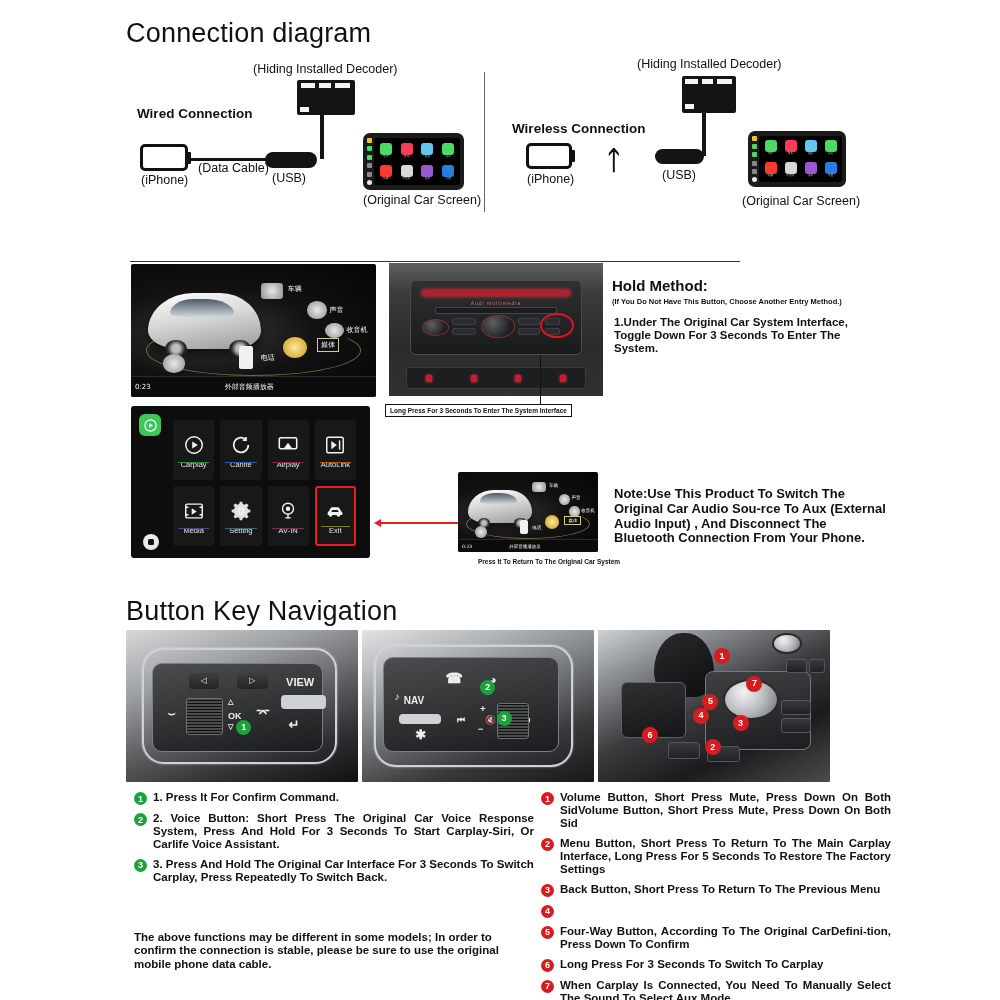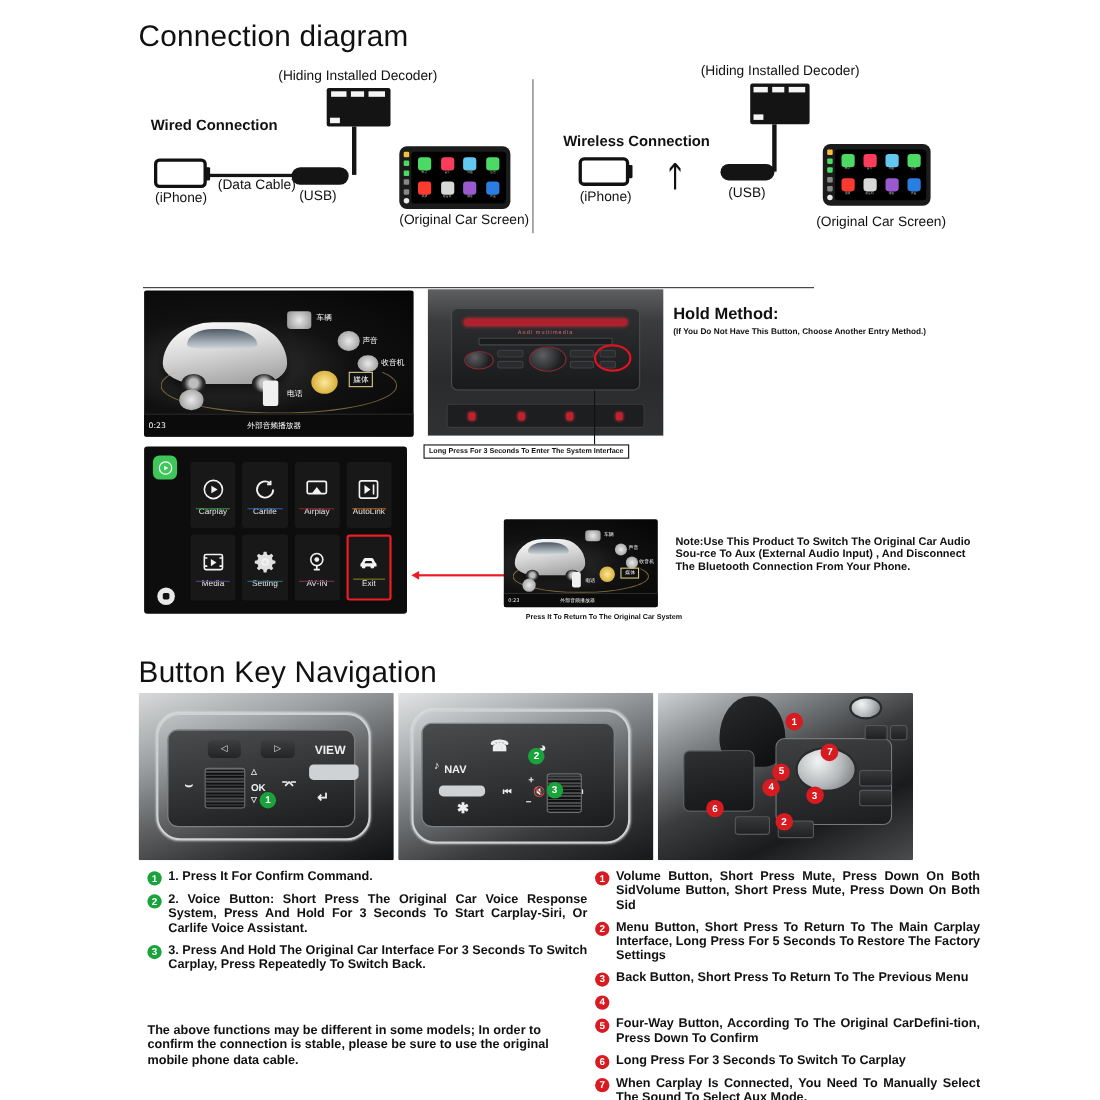--- a/index.html
+++ b/index.html
@@ -290,21 +290,21 @@
   .li .num.red { background: #d81b20; }
   .li .body { font-size: 11.5px; line-height: 1.13; font-weight: bold; color: #111; }
   .li .body.jst { text-align: justify; }
   .footer-note {
     position: absolute; font-size: 11.5px; line-height: 1.16;
     font-weight: bold; color: #111;
   }
   .entry-head { position: absolute; font-size: 15px; font-weight: bold; }
   .entry-sub  { position: absolute; font-size: 7.5px; font-weight: bold; }
   .entry-p    { position: absolute; font-size: 11.5px; line-height: 1.12; font-weight: bold; }
-  .note-p     { position: absolute; font-size: 10px; line-height: 1.14; font-weight: bold; }
+  .note-p     { position: absolute; font-size: 13px; line-height: 1.14; font-weight: bold; }
   .cap        { position: absolute; font-size: 12.5px; white-space: nowrap; }
   .cap.sm     { font-size: 6.5px; font-weight: bold; }
 </style>
 </head>
 <body>
 
 <div class="page">
 
   <div class="section-title" style="left:126px; top:18px;">Connection diagram</div>
 
@@ -496,20 +496,21 @@
         <i></i>
         <i></i>
     </div>
   </div>
 
   <div class="callout-line" style="left:540px; top:355px; height:55px;"></div>
   <div class="callbox" style="left:385px; top:404px;">Long Press For 3 Seconds To Enter The System Interface</div>
 
   <div class="entry-head" style="left:612px; top:277px;">Hold Method:</div>
   <div class="entry-sub" style="left:612px; top:297px; width:270px;">(If You Do Not Have This Button, Choose Another Entry Method.)</div>
+  <div class="entry-p" style="left:614px; top:316px; width:268px;">1.Under The Original Car System Interface, Toggle Down For 3 Seconds To Enter The System.</div>
 
   <div class="sysmenu" style="left:131px; top:406px; width:239px; height:152px;">
     <div class="badge-play">
       <svg viewBox="0 0 24 24" fill="none" stroke="#fff" stroke-width="1.8">
         <circle cx="12" cy="12" r="9"></circle>
           <path d="M10 8.5l6 3.5-6 3.5z" fill="#fff" stroke="none"></path>
       </svg>
     </div>
     <div class="home">
         <span></span>

